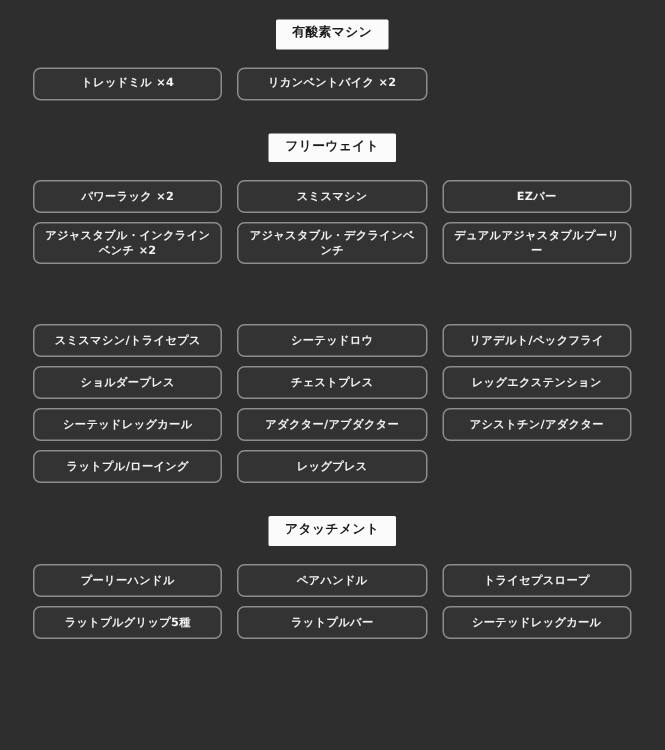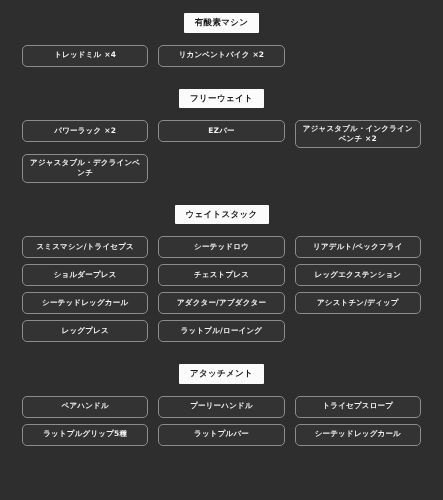--- a/index.html
+++ b/index.html
@@ -93,56 +93,55 @@
     </div>
   </div>
 
   <div class="section sec-gap-top">
     <div class="section-header-row">
       <div class="section-badge">フリーウェイト</div>
     </div>
     <div class="header-gap"></div>
     <div class="grid">
       <div class="card">パワーラック ×2</div>
+      <div class="card">スミスマシン</div>
       <div class="card">EZバー</div>
       <div class="card">アジャスタブル・インクラインベンチ ×2</div>
       <div class="card">アジャスタブル・デクラインベンチ</div>
+      <div class="card">デュアルアジャスタブルプーリー</div>
       <div class="card empty"></div>
     </div>
   </div>
 
   <div class="section sec-gap-top">
-    <div class="section-header-row">
-      <div class="section-badge">ウェイトスタック</div>
-    </div>
     <div class="header-gap"></div>
     <div class="grid">
       <div class="card">スミスマシン/トライセプス</div>
       <div class="card">シーテッドロウ</div>
       <div class="card">リアデルト/ペックフライ</div>
       <div class="card">ショルダープレス</div>
       <div class="card">チェストプレス</div>
       <div class="card">レッグエクステンション</div>
       <div class="card">シーテッドレッグカール</div>
       <div class="card">アダクター/アブダクター</div>
-      <div class="card">アシストチン/ディップ</div>
+      <div class="card">アシストチン/アダクター</div>
+      <div class="card">ラットプル/ローイング</div>
       <div class="card">レッグプレス</div>
-      <div class="card">ラットプル/ローイング</div>
       <div class="card empty"></div>
     </div>
   </div>
 
   <div class="section sec-gap-top">
     <div class="section-header-row">
       <div class="section-badge">アタッチメント</div>
     </div>
     <div class="header-gap"></div>
     <div class="grid">
+      <div class="card">プーリーハンドル</div>
       <div class="card">ペアハンドル</div>
-      <div class="card">プーリーハンドル</div>
       <div class="card">トライセプスロープ</div>
       <div class="card">ラットプルグリップ5種</div>
       <div class="card">ラットプルバー</div>
       <div class="card">シーテッドレッグカール</div>
     </div>
   </div>
 
 </div>
 
 </body></html>

